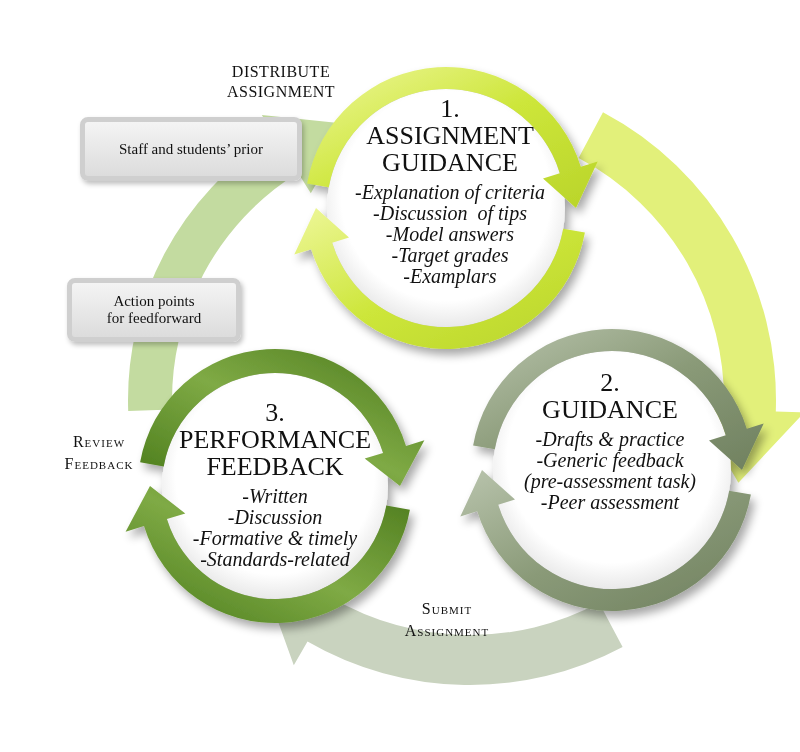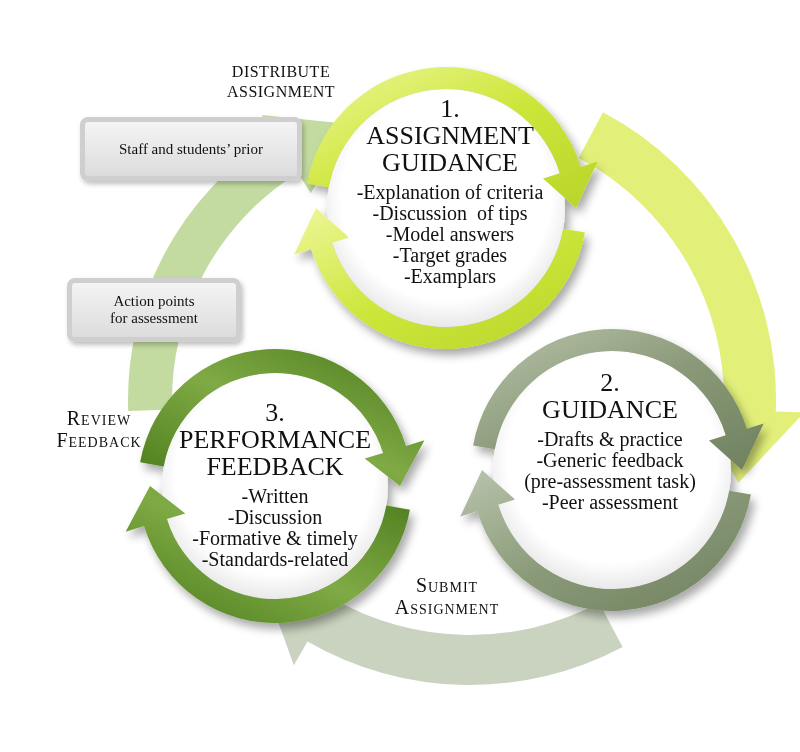--- a/index.html
+++ b/index.html
@@ -1,22 +1,22 @@
 <!DOCTYPE html>
 <html><head>
 <meta charset="utf-8">
 <style>
   html, body { margin: 0; padding: 0; background: #ffffff; }
   #stage { position: relative; width: 800px; height: 752px; overflow: hidden; background: #ffffff; font-family: "Liberation Serif", serif; color: #111; }
   svg#art { position: absolute; left: 0; top: 0; }
   .lbl { position: absolute; text-align: center; line-height: 1.0; color: #111; }
   .step-num { font-size: 26px; }
   .step-title { font-size: 26px; line-height: 27px; }
-  .step-list { font-size: 20px; line-height: 21px; margin-top: 6px; }
-  .caps { font-variant: small-caps; letter-spacing: 1px; font-size: 20px; line-height: 22px; }
+  .step-list { font-size: 20px; line-height: 21px; margin-top: 6px; font-style: italic; }
+  .caps { font-variant: small-caps; letter-spacing: 1px; font-size: 16px; line-height: 22px; margin-top: 24px; }
   .plain-caps { font-size: 16px; letter-spacing: 0.5px; line-height: 20px; }
   .box { position: absolute; border-radius: 8px; background: linear-gradient(180deg,#f4f4f4,#dcdcdc); border: 5px solid #cfcfcf; box-shadow: 2px 3px 5px rgba(0,0,0,0.25); text-align: center; font-size: 15px; line-height: 17px; display: flex; align-items: center; justify-content: center; }
 </style>
 </head>
 <body>
 
 <div id="stage">
   <svg id="art" width="800" height="752" viewBox="0 0 800 752">
     <defs>
       <radialGradient id="innerWhite" cx="50%" cy="45%" r="55%">
@@ -90,21 +90,21 @@
 
   <div class="box" style="left:80px; top:117px; width:212px; height:54px;">
     <div>
       <div>Staff and students’ prior</div>
     </div>
   </div>
 
   <div class="box" style="left:67px; top:278px; width:164px; height:54px;font-family:Liberation Serif, serif;">
     <div>
       <div>Action points</div>
-      <div>for assessment</div>
+      <div>for feedforward</div>
     </div>
   </div>
 
   <div class="lbl" style="left:320px; top:96px; width:260px;">
     <div class="step-num">1.</div>
     <div class="step-title">
       <div>ASSIGNMENT</div>
       <div>GUIDANCE</div>
     </div>
     <div class="step-list">

